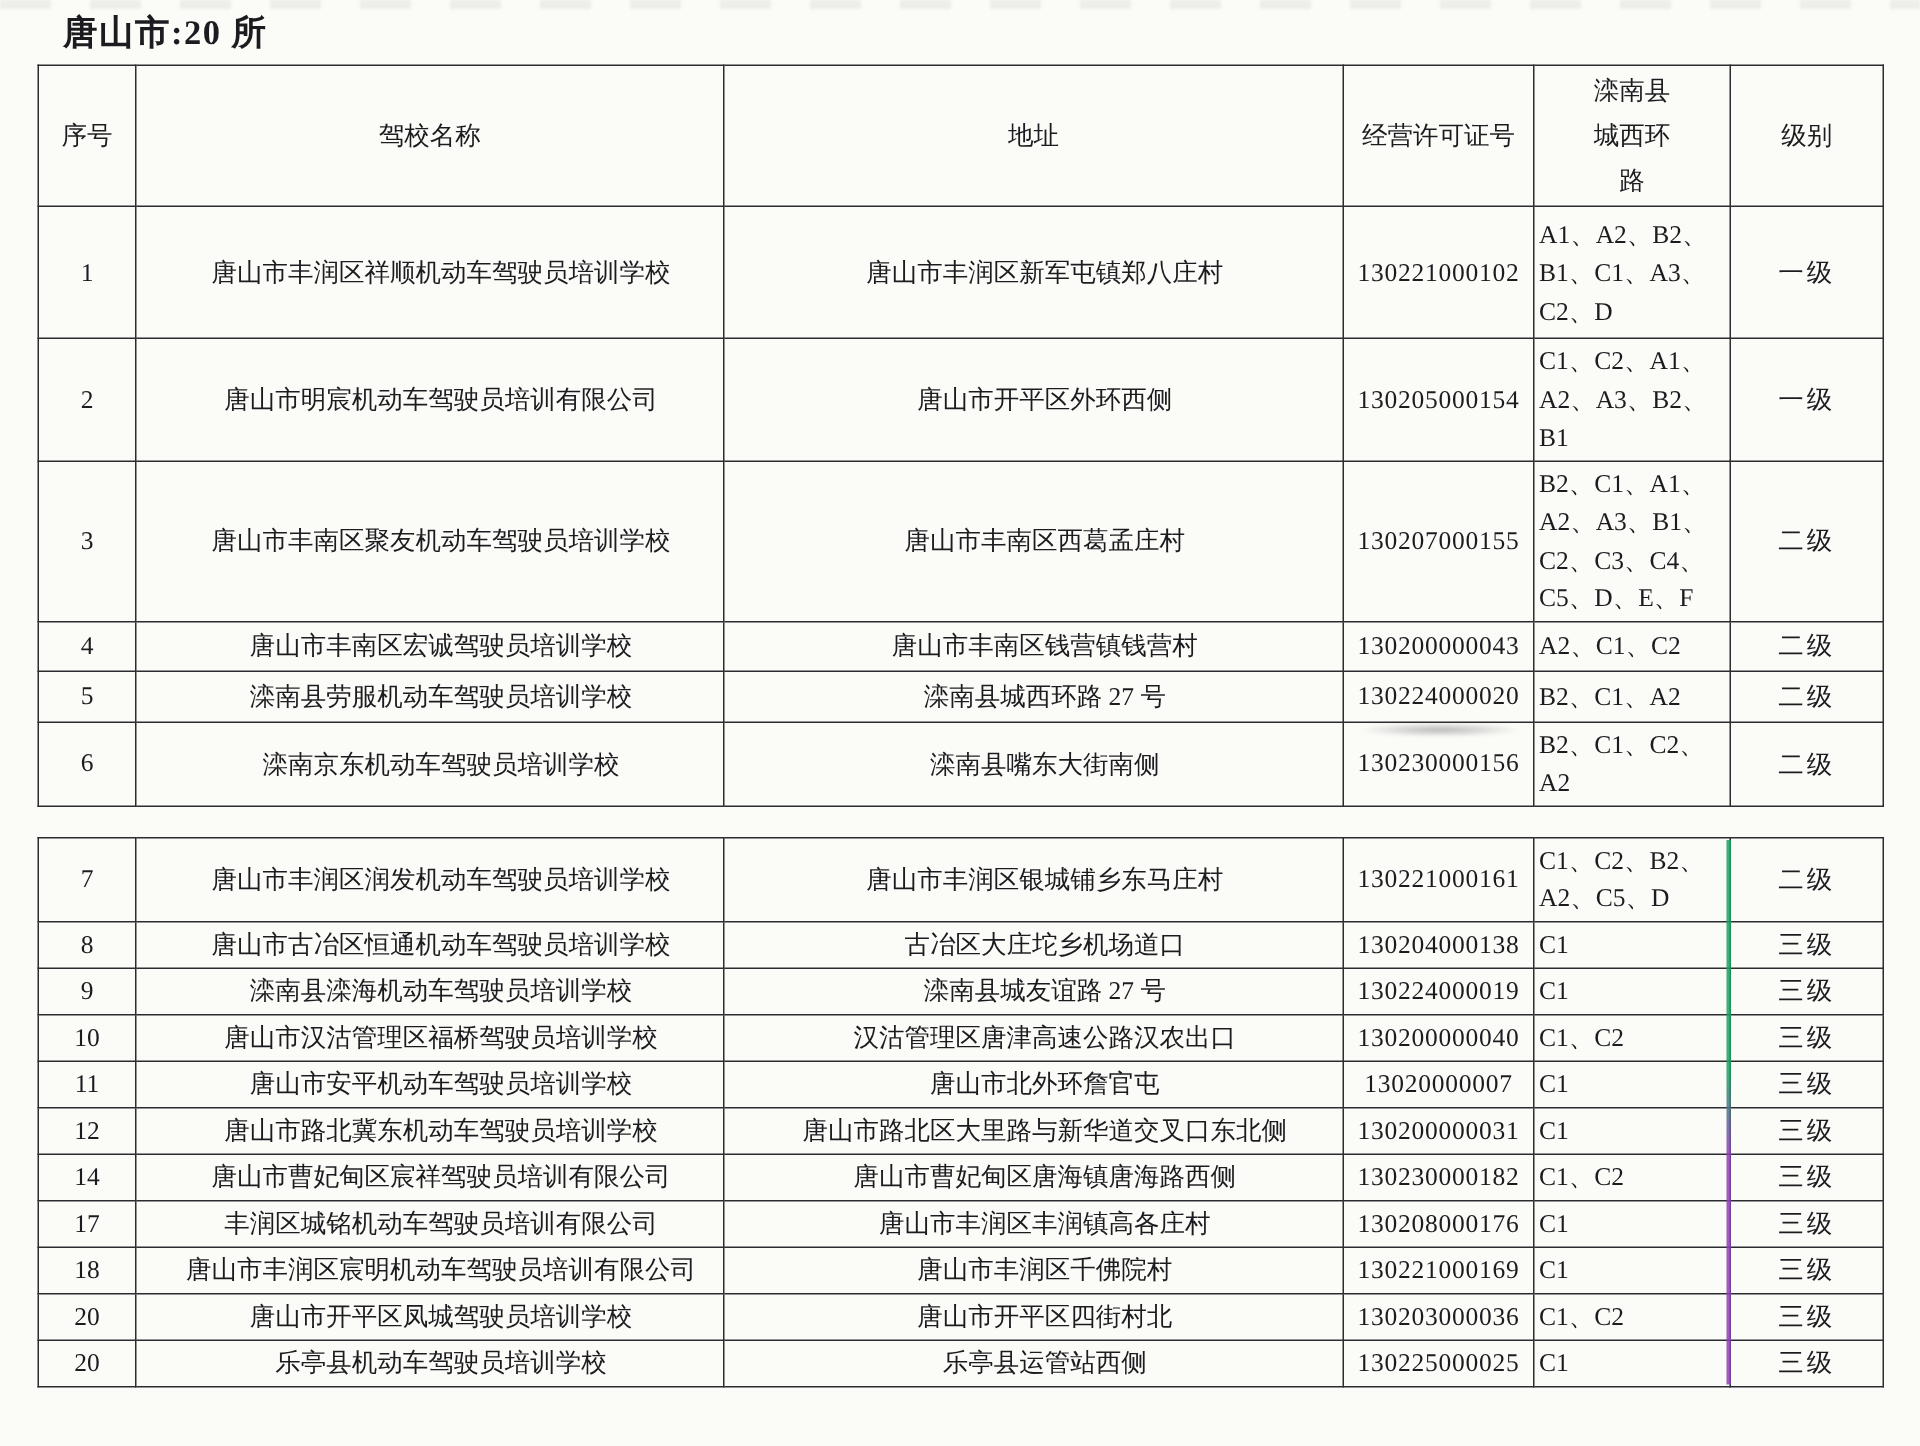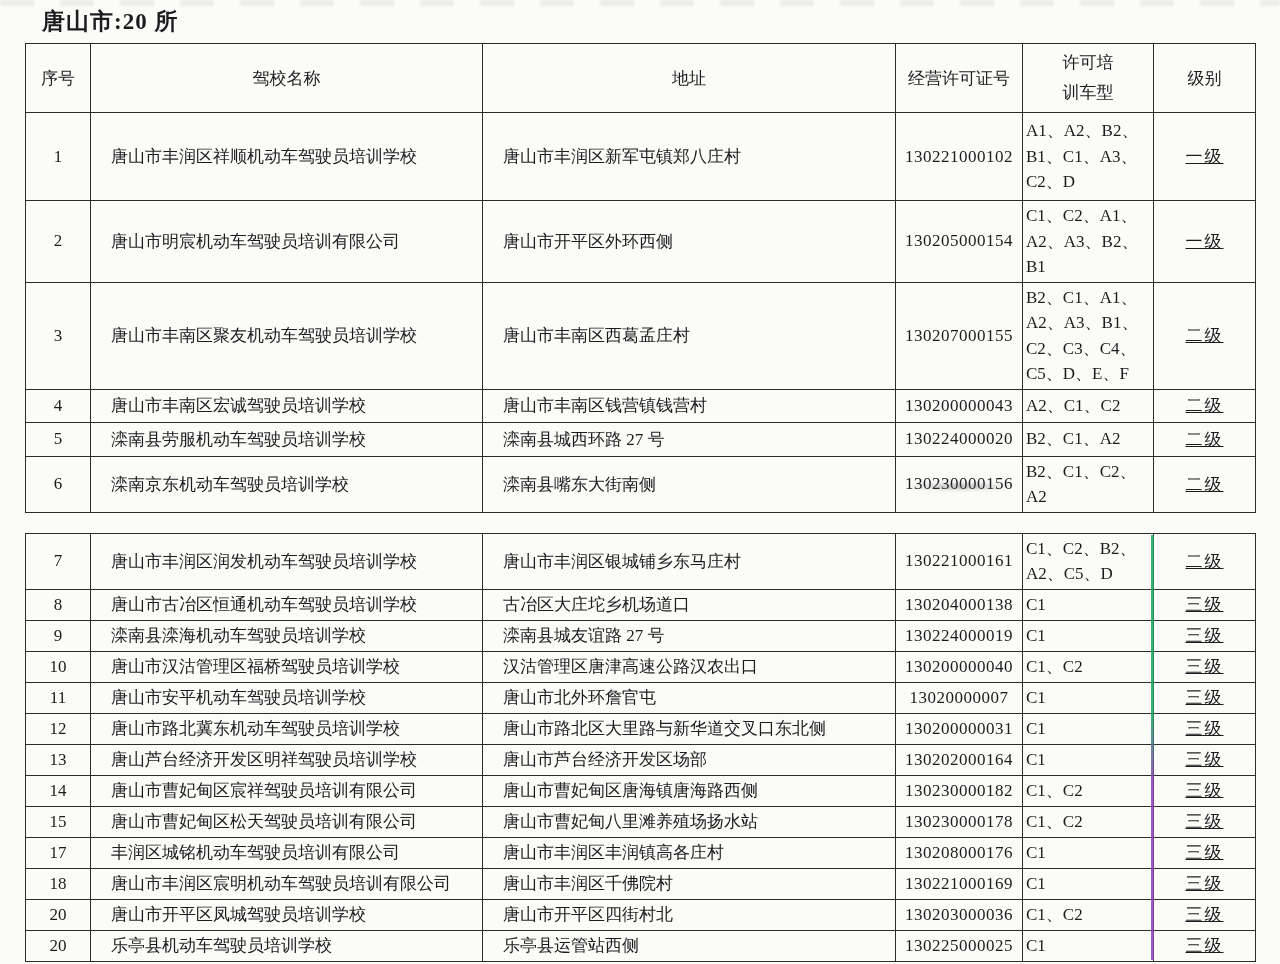--- a/index.html
+++ b/index.html
@@ -40,24 +40,24 @@
   }
   .tbl th{height:64px;text-align:center;}
   .hdr-wrap{display:inline-block;width:3.4em;line-height:1.75;}
   col.c-no{width:65px;}
   col.c-name{width:392px;}
   col.c-addr{width:413px;}
   col.c-lic{width:127px;}
   col.c-veh{width:131px;}
   col.c-lvl{width:102px;}
   td.col-no{text-align:center;}
-  td.col-name,td.col-address{text-align:left;padding-left:20px;}
+  td.col-name,td.col-address{text-align:center;padding-left:20px;}
   td.col-license{text-align:center;letter-spacing:.5px;margin-top:36px;}
   td.col-vehicle{text-align:left;line-height:1.5;padding:2px 3px;}
-  td.col-level{text-align:center;letter-spacing:2px;text-decoration:underline;}
+  td.col-level{text-align:center;letter-spacing:2px;}
   
   #tbody1 tr:nth-child(1){height:88px;}
   #tbody1 tr:nth-child(2){height:71px;}
   #tbody1 tr:nth-child(3){height:95px;}
   #tbody1 tr:nth-child(4){height:33px;}
   #tbody1 tr:nth-child(5){height:34px;}
   #tbody1 tr:nth-child(6){height:53px;}
   #tbody2 tr{height:31px;}
   #tbody2 tr:nth-child(1){height:52px;}
   .table2-wrap{position:relative;margin-top:20px;}
@@ -89,21 +89,21 @@
     <col class="c-lic">
       <col class="c-veh">
       <col class="c-lvl">
   </colgroup>
   <thead>
     <tr>
       <th><span>序号</span></th>
       <th><span>驾校名称</span></th>
       <th><span>地址</span></th>
       <th><span>经营许可证号</span></th>
-      <th><span class="hdr-wrap">许可培训车型</span></th>
+      <th><span class="hdr-wrap">滦南县城西环路</span></th>
       <th><span>级别</span></th>
     </tr>
   </thead>
   <tbody id="tbody1">
       <tr>
         <td class="col-no">1</td>
         <td class="col-name">唐山市丰润区祥顺机动车驾驶员培训学校</td>
         <td class="col-address">唐山市丰润区新军屯镇郑八庄村</td>
         <td class="col-license">130221000102</td>
         <td class="col-vehicle">A1、A2、B2、B1、C1、A3、C2、D</td>
@@ -205,44 +205,28 @@
         </tr>
         <tr>
           <td class="col-no">12</td>
           <td class="col-name">唐山市路北冀东机动车驾驶员培训学校</td>
           <td class="col-address">唐山市路北区大里路与新华道交叉口东北侧</td>
           <td class="col-license">130200000031</td>
           <td class="col-vehicle">C1</td>
           <td class="col-level">三级</td>
         </tr>
         <tr>
-          <td class="col-no">13</td>
-          <td class="col-name">唐山芦台经济开发区明祥驾驶员培训学校</td>
-          <td class="col-address">唐山市芦台经济开发区场部</td>
-          <td class="col-license">130202000164</td>
-          <td class="col-vehicle">C1</td>
-          <td class="col-level">三级</td>
-        </tr>
-        <tr>
           <td class="col-no">14</td>
           <td class="col-name">唐山市曹妃甸区宸祥驾驶员培训有限公司</td>
           <td class="col-address">唐山市曹妃甸区唐海镇唐海路西侧</td>
           <td class="col-license">130230000182</td>
           <td class="col-vehicle">C1、C2</td>
           <td class="col-level">三级</td>
         </tr>
         <tr>
-          <td class="col-no">15</td>
-          <td class="col-name">唐山市曹妃甸区松天驾驶员培训有限公司</td>
-          <td class="col-address">唐山市曹妃甸八里滩养殖场扬水站</td>
-          <td class="col-license">130230000178</td>
-          <td class="col-vehicle">C1、C2</td>
-          <td class="col-level">三级</td>
-        </tr>
-        <tr>
           <td class="col-no">17</td>
           <td class="col-name">丰润区城铭机动车驾驶员培训有限公司</td>
           <td class="col-address">唐山市丰润区丰润镇高各庄村</td>
           <td class="col-license">130208000176</td>
           <td class="col-vehicle">C1</td>
           <td class="col-level">三级</td>
         </tr>
         <tr>
           <td class="col-no">18</td>
           <td class="col-name">唐山市丰润区宸明机动车驾驶员培训有限公司</td>

